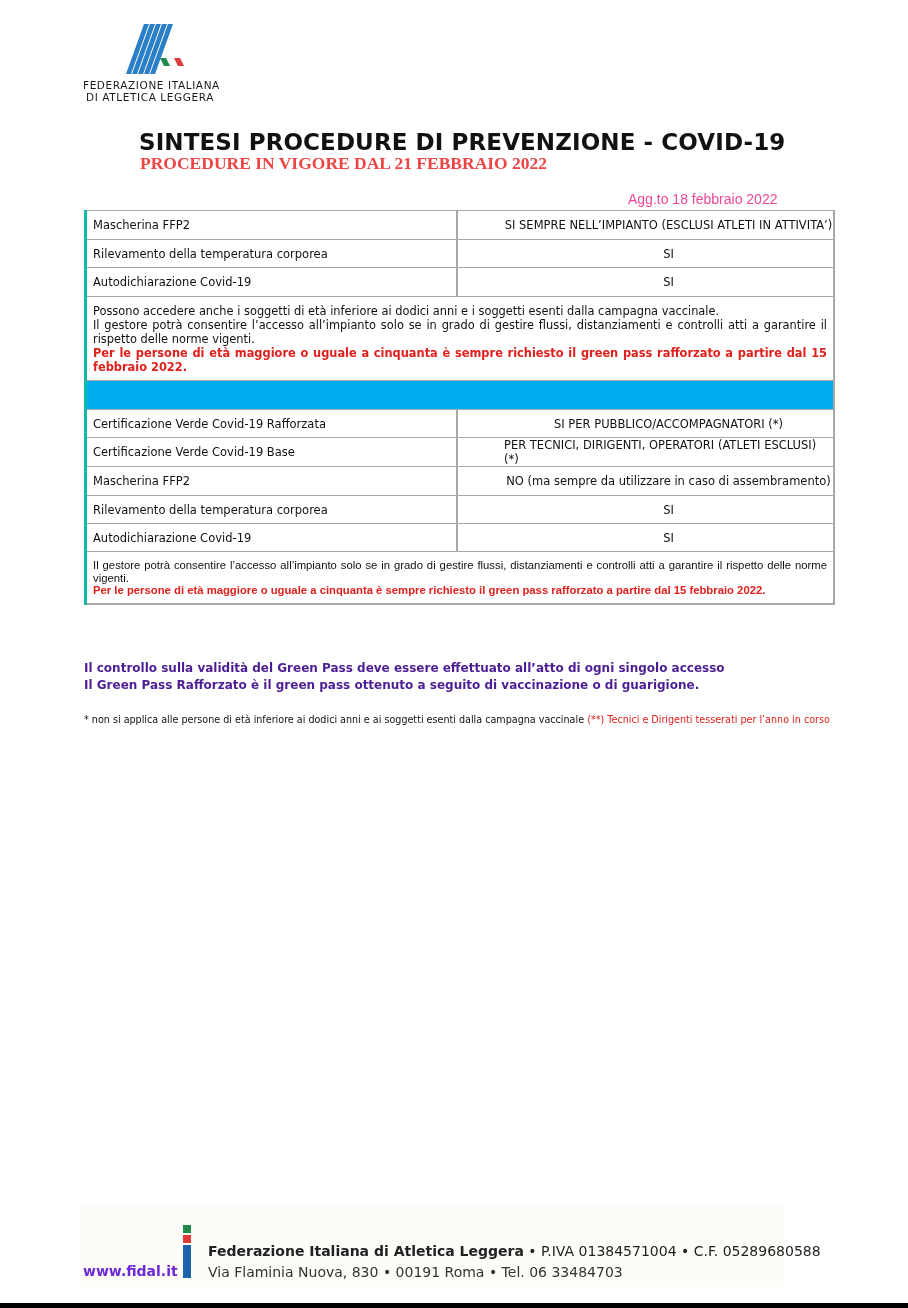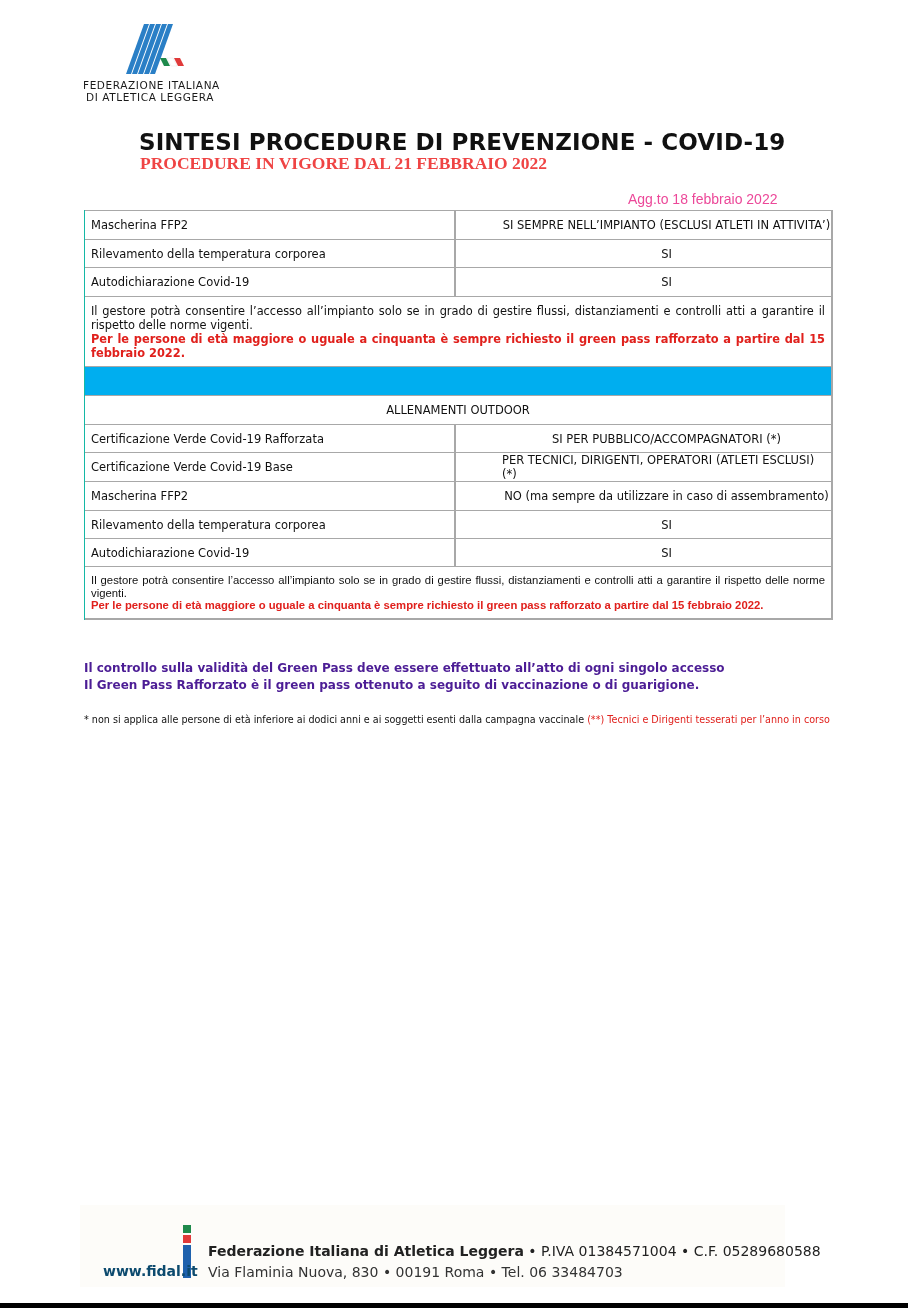--- a/index.html
+++ b/index.html
@@ -7,21 +7,21 @@
          font-family: "DejaVu Sans", sans-serif; color: #111; }
   .logo { position: absolute; left: 80px; top: 20px; width: 160px; height: 90px; text-decoration: underline; }
   .logo svg { position: absolute; left: 42px; top: 2px; }
   .logo-text { position: absolute; left: 3px; top: 59px; font-size: 10.5px; letter-spacing: 0.6px; line-height: 12px; color: #1a1a1a; font-family: "DejaVu Sans", sans-serif; }
   .logo-text div:nth-child(2) { padding-left: 3px; }
 
   .title { position: absolute; left: 139px; top: 129px; font-size: 23px; font-weight: bold; letter-spacing: 0.1px; color: #111; font-family: "DejaVu Sans", sans-serif; }
   .subtitle { position: absolute; left: 140px; top: 153px; font-size: 17.5px; font-weight: bold; color: #ef4444; font-family: "Liberation Serif", serif; }
   .updated { position: absolute; left: 628px; top: 191px; font-size: 14px; color: #ec4899; font-family: Liberation Sans, sans-serif; }
 
-  .tbl { position: absolute; left: 84px; width: 746px; border-left: 1px solid #14b8a6; border-right: 2px solid #a8a8a8; font-size: 11.5px; }
+  .tbl { position: absolute; left: 84px; width: 746px; border-left: 3px solid #14b8a6; border-right: 2px solid #a8a8a8; font-size: 11.5px; }
   .row { display: flex; border-top: 1px solid #a8a8a8; box-sizing: border-box; }
   .cell-l { width: 371px; padding-left: 6px; display: flex; align-items: center; box-sizing: border-box; border-right: 2px solid #a8a8a8; }
   .cell-r { flex: 1; display: flex; align-items: center; justify-content: center; padding-left: 46px; }
   .r28 { height: 28px; }
   .r29 { height: 29px; }
   .note { padding: 7px 6px 6px 6px; font-size: 11.4px; line-height: 14px; text-align: justify; }
   .note .red { color: #e0201c; font-weight: bold; }
   .note2 { padding: 7px 6px 6px 6px; font-size: 11.3px; line-height: 12.5px; font-family: "Liberation Sans", sans-serif; text-align: justify; }
   .note2 .red { color: #e0201c; font-weight: bold; }
   .blue-bar { height: 28px; background: #00aeef; border-top: 1px solid #a8a8a8; }
@@ -30,21 +30,21 @@
 
   .after { position: absolute; left: 84px; top: 660px; width: 746px; }
   .after .b { font-size: 12px; font-weight: bold; line-height: 17px; color: #4c1d95; }
   .after .fn { font-size: 9.6px; line-height: 15px; color: #111; margin-top: 18px; }
   .after .fn .red { color: #e0201c; }
 
   .footer { position: absolute; left: 80px; top: 1205px; width: 705px; height: 82px; background: #fdfcf9; }
   .footer .bar-g { position: absolute; left: 103px; top: 20px; width: 8px; height: 8px; background: #1f8a4c; }
   .footer .bar-r { position: absolute; left: 103px; top: 30px; width: 8px; height: 8px; background: #e03a3a; }
   .footer .bar-b { position: absolute; left: 103px; top: 40px; width: 8px; height: 33px; background: #1e61ad; }
-  .footer .www { position: absolute; left: 3px; top: 58px; font-size: 14px; font-weight: bold; color: #0c4a6e; font-family: "DejaVu Sans", sans-serif; margin-left: 20px; }
+  .footer .www { position: absolute; left: 3px; top: 58px; font-size: 14px; font-weight: bold; color: #6d28d9; font-family: "DejaVu Sans", sans-serif; }
   .footer .l1 { position: absolute; left: 128px; top: 38px; font-size: 14px; color: #222; white-space: nowrap; font-family: "DejaVu Sans", sans-serif; }
   .footer .l1 .org { font-weight: bold; }
   .footer .l2 { position: absolute; left: 128px; top: 59px; font-size: 14px; color: #333; white-space: nowrap; font-family: "DejaVu Sans", sans-serif; }
   .black-bar { position: absolute; left: 0; top: 1303px; width: 908px; height: 5px; background: #000; }
 </style>
 </head>
 <body>
 
 <div class="logo">
   <svg width="70" height="55" viewBox="0 0 70 55">
@@ -77,26 +77,26 @@
   <div class="row r28">
     <div class="cell-l">Rilevamento della temperatura corporea</div>
     <div class="cell-r">SI</div>
   </div>
   <div class="row r29">
     <div class="cell-l">Autodichiarazione Covid-19</div>
     <div class="cell-r">SI</div>
   </div>
   <div class="row">
     <div class="note">
+      <div>Possono accedere anche i soggetti di età inferiore ai dodici anni e i soggetti esenti dalla campagna vaccinale.</div>
       <div>Il gestore potrà consentire l’accesso all’impianto solo se in grado di gestire flussi, distanziamenti e controlli atti a garantire il rispetto delle norme vigenti.</div>
       <div class="red">Per le persone di età maggiore o uguale a cinquanta è sempre richiesto il green pass rafforzato a partire dal 15 febbraio 2022.</div>
     </div>
   </div>
   <div class="blue-bar"></div>
-  <div class="section-head">ALLENAMENTI OUTDOOR</div>
   <div class="row r28">
     <div class="cell-l">Certificazione Verde Covid-19 Rafforzata</div>
     <div class="cell-r">SI PER PUBBLICO/ACCOMPAGNATORI (*)</div>
   </div>
   <div class="row r29">
     <div class="cell-l">Certificazione Verde Covid-19 Base</div>
     <div class="cell-r">PER TECNICI, DIRIGENTI, OPERATORI (ATLETI ESCLUSI) (*)</div>
   </div>
   <div class="row r29">
     <div class="cell-l">Mascherina FFP2</div>

